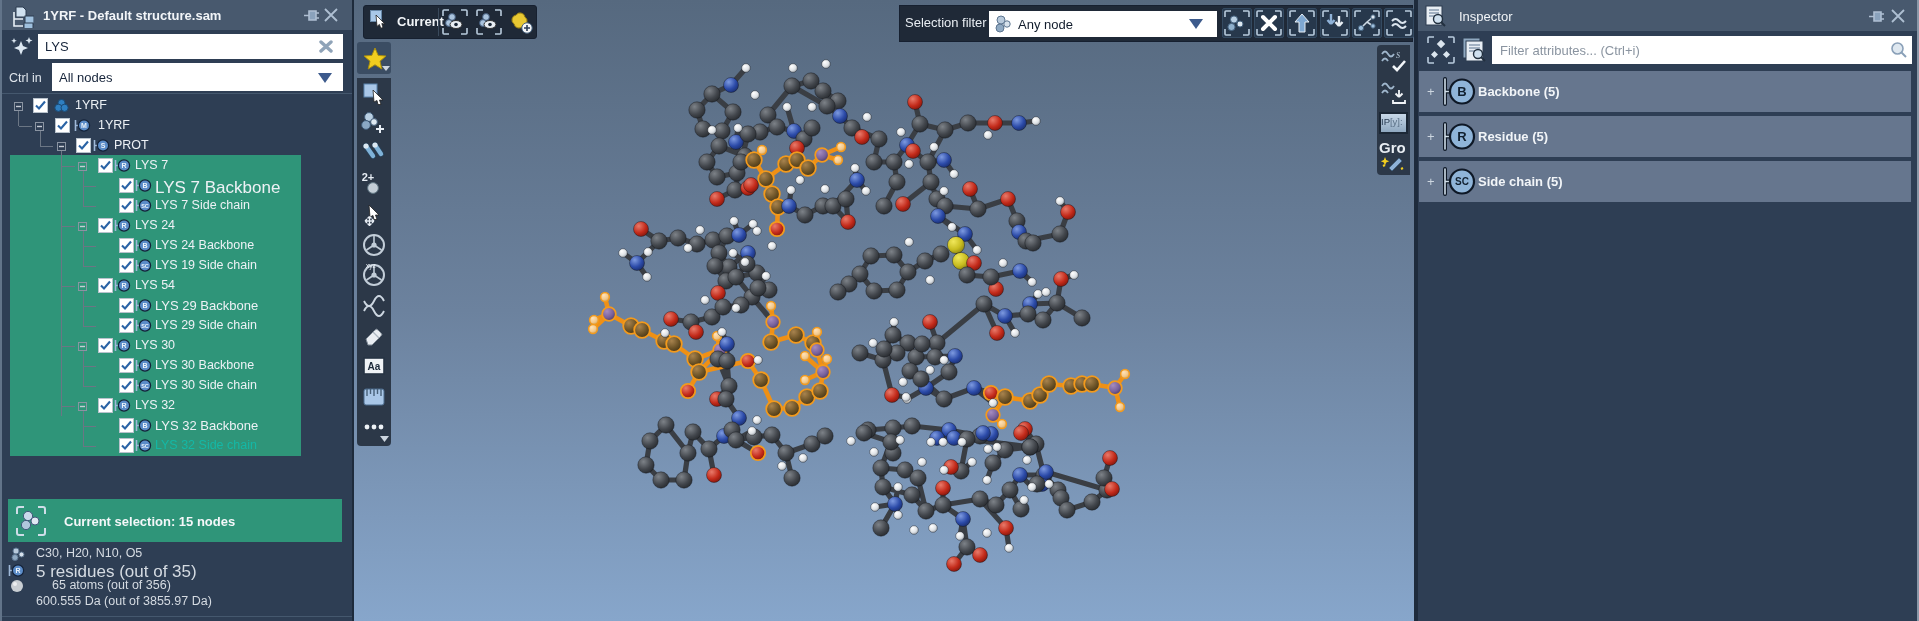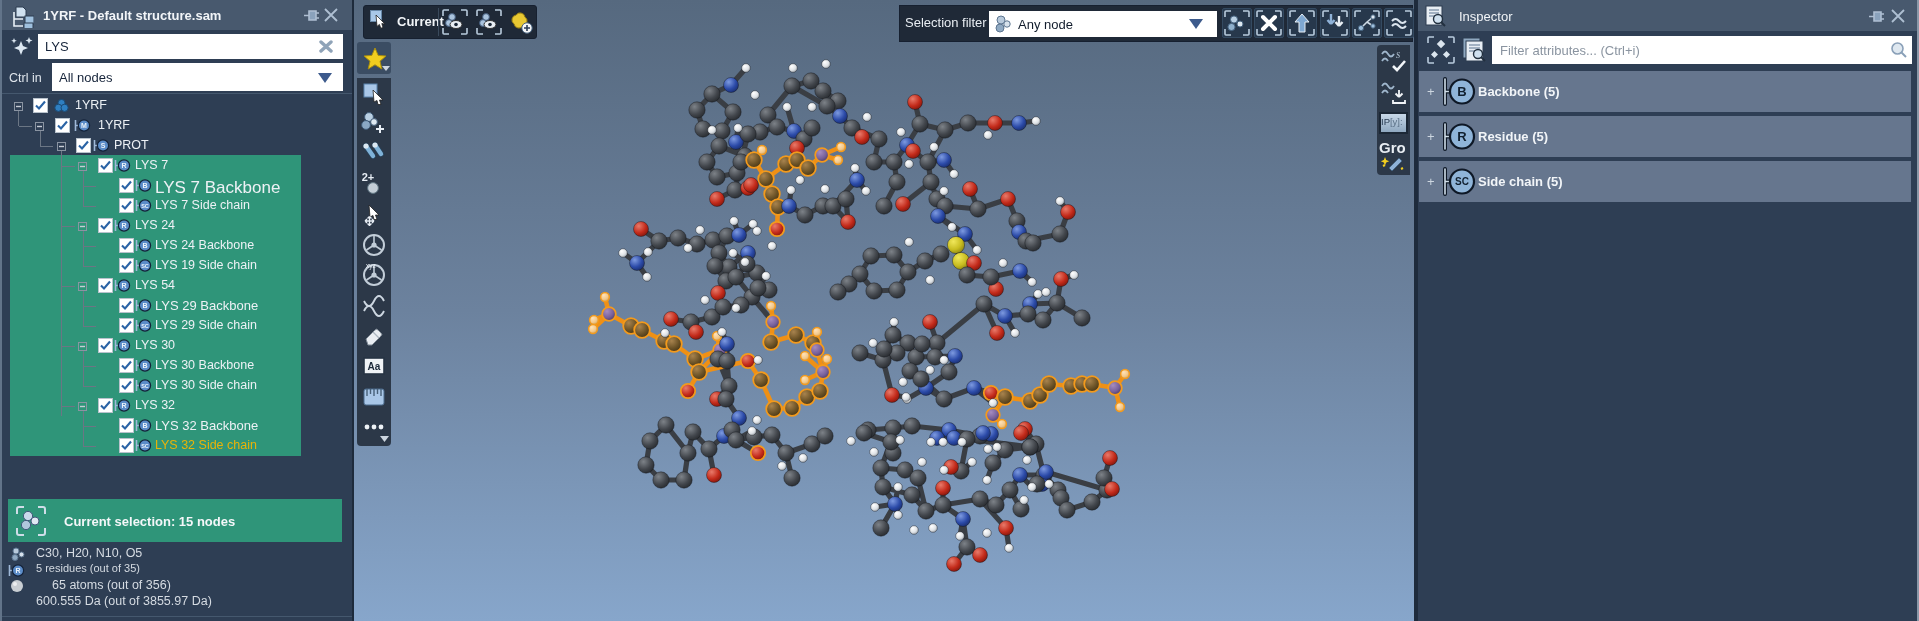--- a/index.html
+++ b/index.html
@@ -869,42 +869,42 @@
 <svg style="position:absolute;left:118.5px;top:438px" width="15" height="15">
     <rect x="0.5" y="0.5" width="14" height="14" fill="#fff" stroke="#b8c2cc" stroke-width="1"></rect>
     <path d="M3 7.5 L6 10.5 L12 3.5" stroke="#2a63a5" stroke-width="2.1" fill="none"></path>
   </svg>
 <svg style="position:absolute;left:134.5px;top:438px" width="17" height="15">
     <line x1="1.5" y1="2" x2="1.5" y2="13" stroke="#9fb8d8" stroke-width="1.6"></line>
     <line x1="1.5" y1="7.5" x2="4" y2="7.5" stroke="#9fb8d8" stroke-width="1.4"></line>
     <circle cx="10" cy="7.5" r="5.6" fill="#5b8cc8" stroke="#14233a" stroke-width="1.2"></circle>
     <text x="10" y="9.59" font-size="5.5" font-weight="bold" fill="#eaf2fa" text-anchor="middle" font-family="Liberation Sans">SC</text>
   </svg>
-<div style="position:absolute;left:155px;top:438px;font-size:12.5px;color:#eab308;white-space:nowrap">LYS 32 Side chain</div>
+<div style="position:absolute;left:155px;top:438px;font-size:12.5px;color:#14b8a6;white-space:nowrap">LYS 32 Side chain</div>
 <div class="abs" style="left:8px;top:499px;width:334px;height:43px;background:#2f9579"></div>
 <svg class="abs" style="left:16px;top:506px" width="30" height="30">
     <path d="M1 8 V3 a2 2 0 0 1 2-2 H8 M22 1 h5 a2 2 0 0 1 2 2 V8 M29 22 v5 a2 2 0 0 1 -2 2 H22 M8 29 H3 a2 2 0 0 1 -2-2 V22" stroke="#cfdde8" stroke-width="2" fill="none"></path>
     <circle cx="12" cy="10" r="4.6" fill="#c9d9ea" stroke="#41597a"></circle>
     <circle cx="10" cy="19" r="4.6" fill="#b0c6dc" stroke="#41597a"></circle>
     <circle cx="19" cy="15" r="4" fill="#dfe9f2" stroke="#41597a"></circle>
   </svg>
 <div class="abs" style="left:64px;top:514px;font-size:13px;font-weight:bold;color:#f4f7f9">Current selection: 15 nodes</div>
 <svg class="abs" style="left:11px;top:547px" width="15" height="14">
     <circle cx="5" cy="4" r="3" fill="#b7c9db" stroke="#5c7590"></circle>
     <circle cx="4" cy="10.5" r="3" fill="#8fa9c2" stroke="#5c7590"></circle>
     <circle cx="10.5" cy="7.5" r="2.5" fill="#d7e2ec" stroke="#5c7590"></circle>
   </svg>
 <div class="abs" style="left:36px;top:546px;font-size:12.5px;color:#d5dbe2">C30, H20, N10, O5</div>
 <svg style="position:absolute;left:8px;top:563px" width="17" height="15">
     <line x1="1.5" y1="2" x2="1.5" y2="13" stroke="#9fb8d8" stroke-width="1.6"></line>
     <line x1="1.5" y1="7.5" x2="4" y2="7.5" stroke="#9fb8d8" stroke-width="1.4"></line>
     <circle cx="10" cy="7.5" r="5.6" fill="#5b8cc8" stroke="#14233a" stroke-width="1.2"></circle>
     <text x="10" y="10.16" font-size="7" font-weight="bold" fill="#eaf2fa" text-anchor="middle" font-family="Liberation Sans">R</text>
   </svg>
-<div class="abs" style="left:36px;top:562px;font-size:11px;color:#d5dbe2">5 residues (out of 35)</div>
+<div class="abs" style="left:36px;top:562px;font-size:17px;color:#d5dbe2">5 residues (out of 35)</div>
 <svg class="abs" style="left:10px;top:579px" width="15" height="14">
     <circle cx="7" cy="7" r="6" fill="#c9ced3"></circle>
     <circle cx="5" cy="5" r="2" fill="#eceef0"></circle>
   </svg>
 <div class="abs" style="left:52px;top:578px;font-size:12.5px;color:#d5dbe2">65 atoms (out of 356)</div>
 <div class="abs" style="left:36px;top:594px;font-size:12.5px;color:#d5dbe2">600.555 Da (out of 3855.97 Da)</div>
 <div class="abs" style="left:2px;top:616px;width:350px;height:1px;background:#45586e"></div>
 <div class="abs" style="left:1414px;top:0;width:505px;height:621px;background:#2e3e54"></div>
 <div class="abs" style="left:1414px;top:0;width:4px;height:621px;background:#1e2b3c"></div>
 <div class="abs" style="left:1917px;top:0;width:2px;height:621px;background:#8a98a8"></div>

